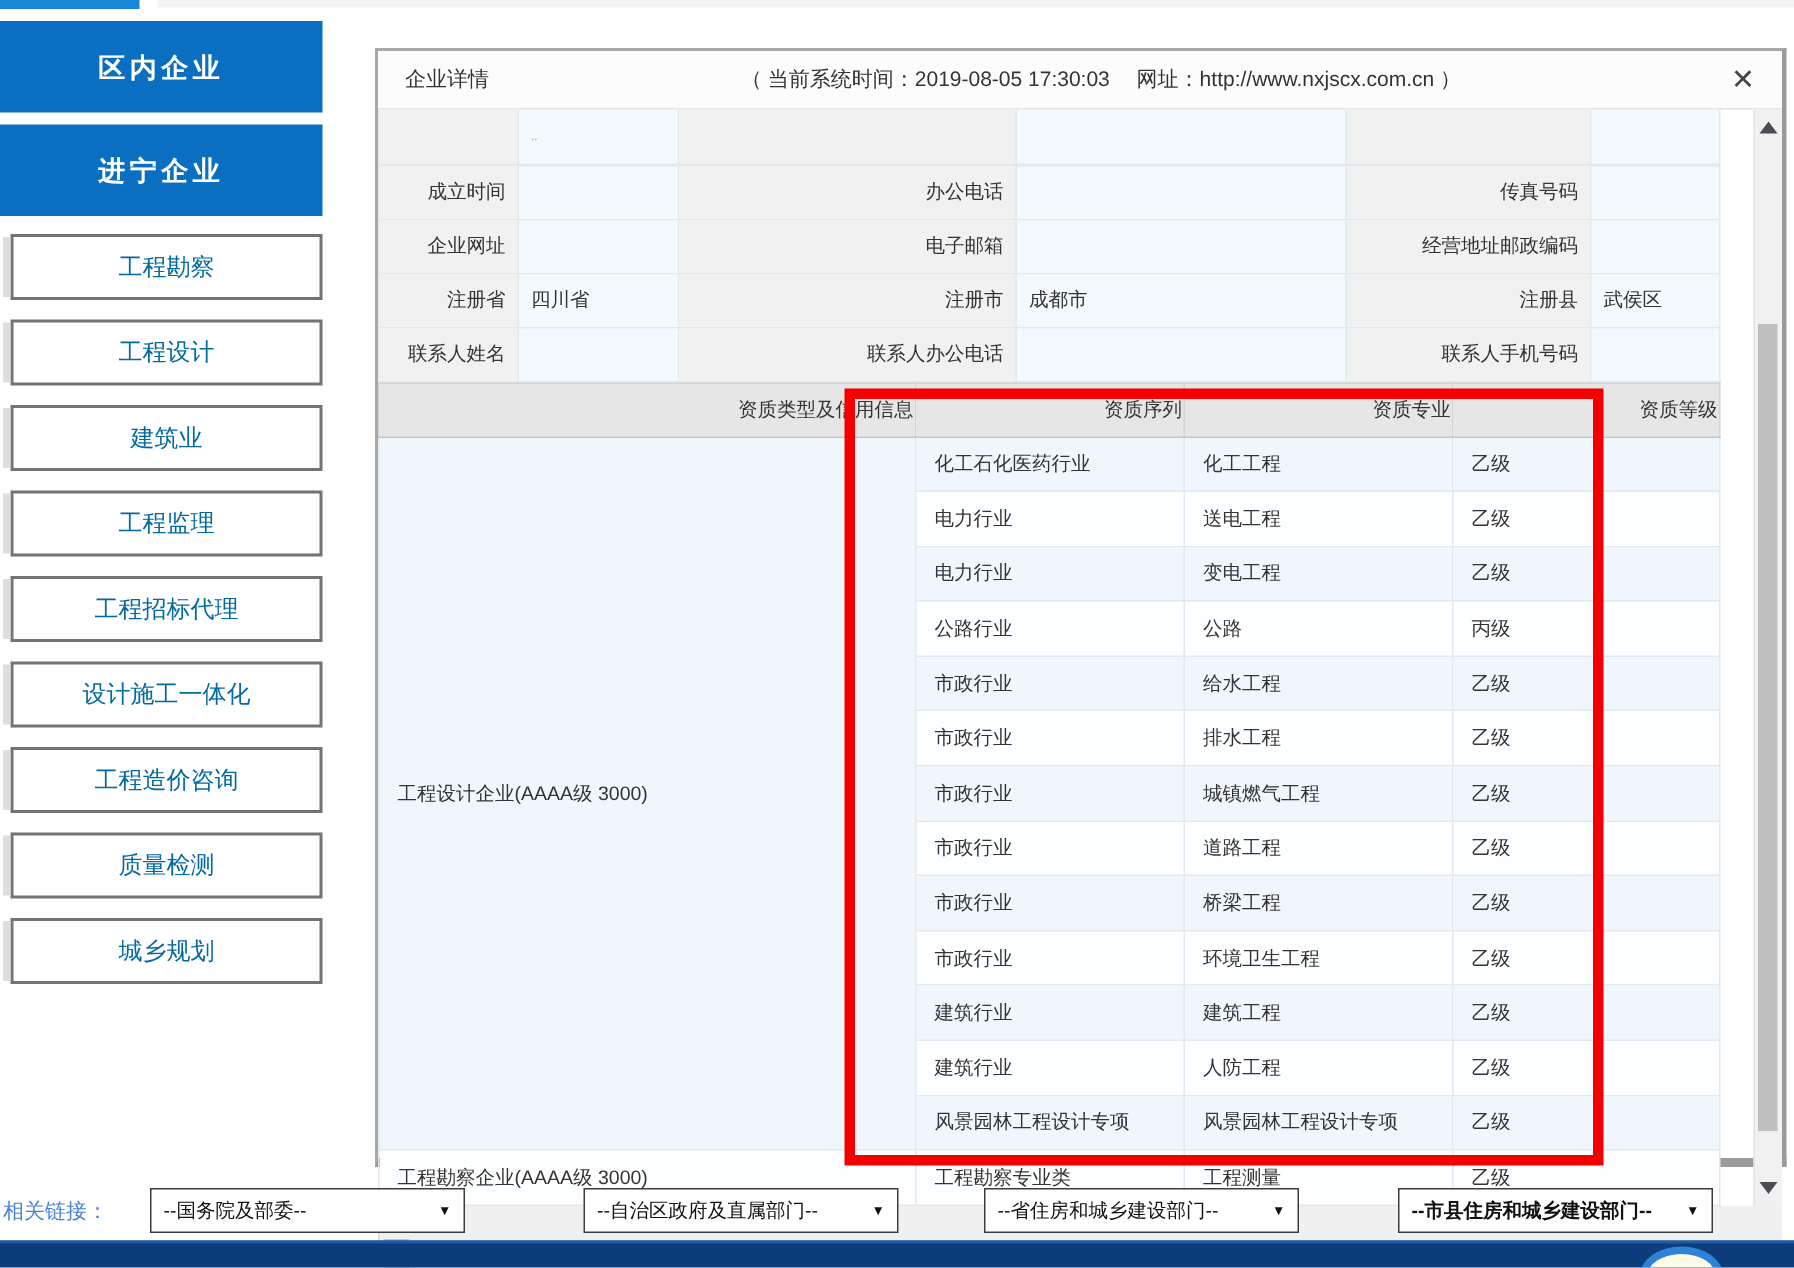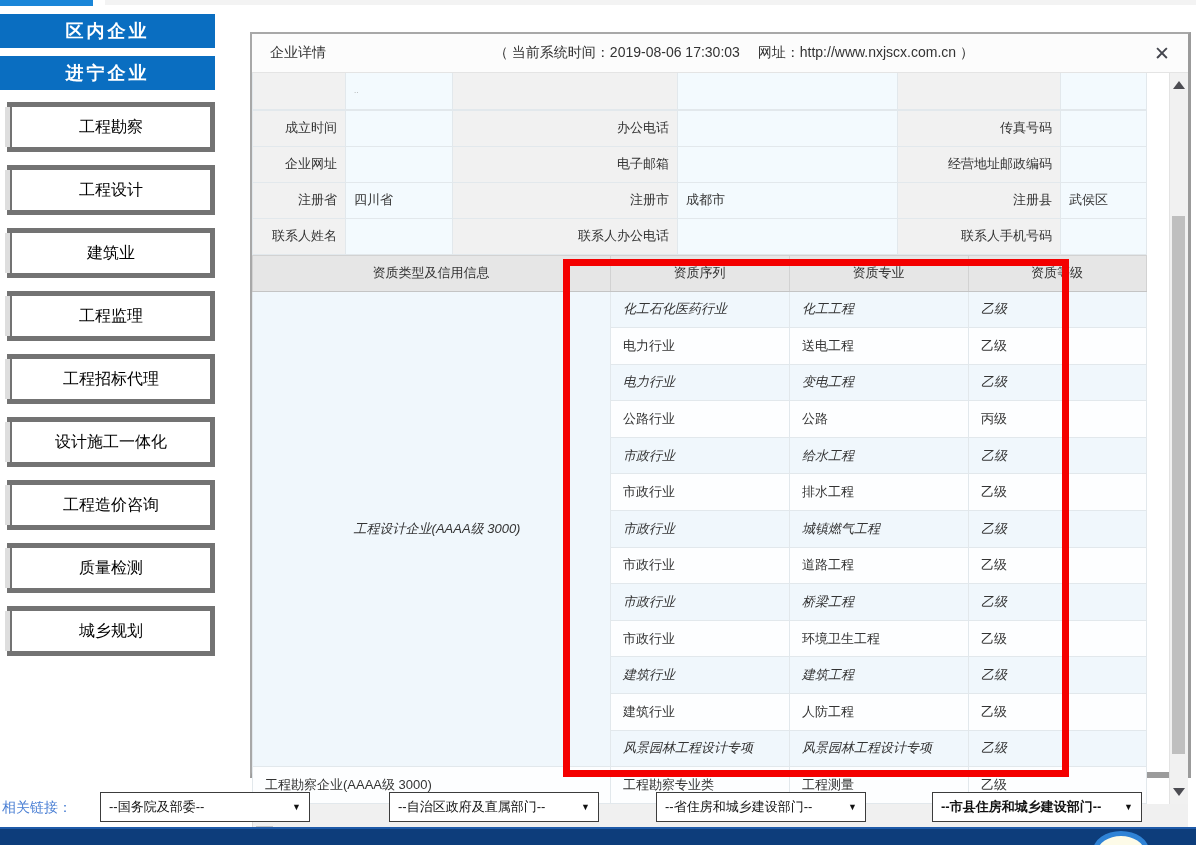--- a/index.html
+++ b/index.html
@@ -9,31 +9,31 @@
     font-family:"Liberation Sans","DejaVu Sans",sans-serif;
     color:#333;
   }
   
   .top-strip-blue{position:absolute;left:0;top:0;width:93px;height:6px;background:#1a86d8;}
   .top-strip-gray{position:absolute;left:105px;top:0;width:1091px;height:5px;background:#f3f3f3;}
 
   
   .sidebar{position:absolute;left:0;top:6px;width:215px;}
   .side-btn-blue{
-    margin-top:8px;height:34px;background:#0a6ec1;color:#fff;
+    margin-top:8px;height:61px;background:#0a6ec1;color:#fff;
     display:flex;align-items:center;justify-content:center;
     font-size:18px;font-weight:bold;letter-spacing:3px;cursor:pointer;
   }
   .side-btn-blue + .side-btn-blue{}
   .side-list{margin-top:12px;}
   .side-btn-white{
     position:relative;margin-left:7px;margin-bottom:13px;height:40px;
-    background:#fff;border:5px solid #737373;
+    background:#fff;border:2px solid #737373;
     display:flex;align-items:center;justify-content:center;
-    font-size:16px;color:#000000;cursor:pointer;
+    font-size:16px;color:#0369a1;cursor:pointer;
   }
   .side-btn-white::before{
     content:"";position:absolute;left:-7px;top:0;width:5px;height:100%;
     background:#dedede;
   }
   .side-btn-teal{
     height:42px;background:#55c3c9;color:#fff;font-weight:bold;
     display:flex;align-items:center;justify-content:center;
     font-size:15px;letter-spacing:1px;cursor:pointer;
   }
@@ -63,26 +63,26 @@
   table{border-collapse:collapse;table-layout:fixed;width:894px;}
   td{box-sizing:border-box;border:1px solid #e2e8ec;font-size:13px;overflow:hidden;white-space:nowrap;}
   .strip-row td{height:7px;border-top:none;font-size:8px;color:#9a9a9a;line-height:6px;padding-left:8px;}
   .info-table td{height:36px;}
   .info-label{background:#f1f1f1;text-align:right;padding-right:8px;color:#333;}
   .info-value{background:#f3fafe;text-align:left;padding-left:8px;color:#333;}
 
   
   .qual-table td{height:36.6px;padding-left:12px;color:#333;}
   .qual-table td.qhead{
-    height:36px;background:#e6e6e6;text-align:center;padding-left:0;
+    height:36px;background:#e6e6e6;text-align:right;padding-left:0;
     border-color:#d2d2d2;border-bottom:1px solid #c4c4c4;color:#333;
   }
   .qual-table tr.even td{background:#fdfeff;}
-  .qual-table tr.odd td{background:#f0f7fc;font-style:italic;}
-  .qual-table td.qtype{background:#f4f4f4;vertical-align:middle;text-align:center;}
+  .qual-table tr.odd td{background:#f0f7fc;}
+  .qual-table td.qtype{background:#f4f4f4;vertical-align:middle;}
   .qual-table td.qtype2{background:#ecf5fb;vertical-align:middle;}
 
   
   .inner-scrollbar{
     flex:0 0 18px;background:#f1f1f1;border-left:1px solid #e3e3e3;position:relative;
   }
   .modal-scrollbar{
     flex:0 0 24px;background:#f0f0f0;border-left:1px solid #dadada;position:relative;
   }
   .tri-up-dark{position:absolute;left:50%;transform:translateX(-50%);top:8px;
@@ -148,21 +148,21 @@
     <div class="side-btn-white">工程造价咨询</div>
     <div class="side-btn-white">质量检测</div>
     <div class="side-btn-white">城乡规划</div>
   </div>
 </div>
 
 <div class="modal">
   <div class="modal-main">
     <div class="modal-header">
       <span class="modal-title">企业详情</span>
-      <span class="modal-header-info">（ 当前系统时间：2019-08-06 17:30:03　 网址：http://www.nxjscx.com.cn ）</span>
+      <span class="modal-header-info">（ 当前系统时间：2019-08-05 17:30:03　 网址：http://www.nxjscx.com.cn ）</span>
       <span class="modal-close">✕</span>
     </div>
     <div class="modal-body">
       <div class="modal-content">
 
         <table class="info-table">
           <colgroup>
               <col style="width:93px">
               <col style="width:107px">
               <col style="width:225px">

